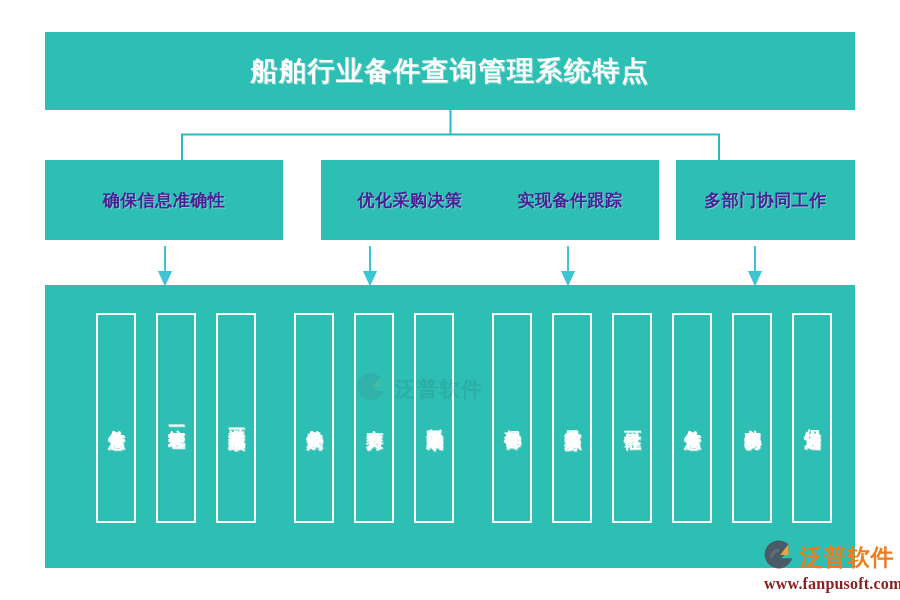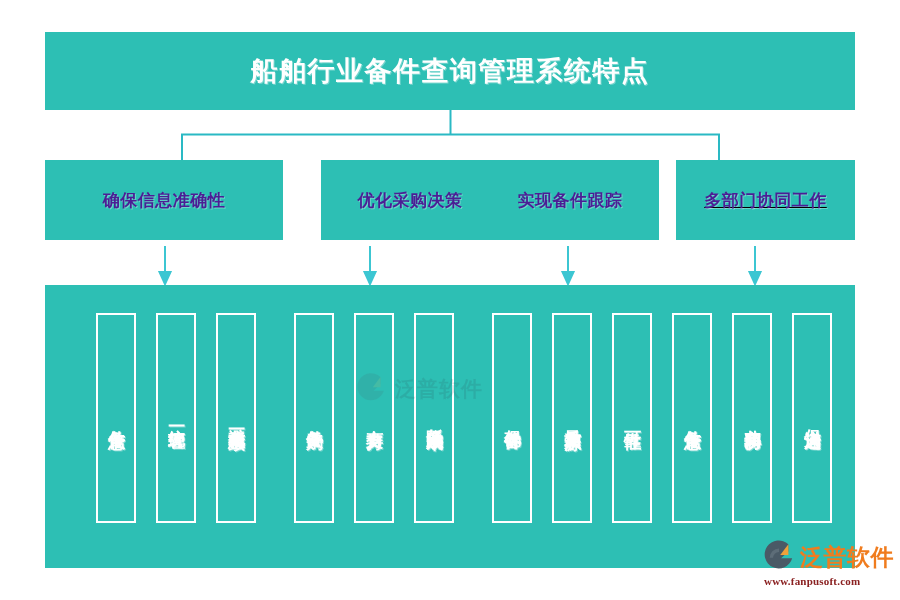--- a/index.html
+++ b/index.html
@@ -70,21 +70,21 @@
     color: #4c1d95;
     font-size: 17px;
     font-weight: bold;
     letter-spacing: 0.5px;
     text-shadow: 1px 1px 0 rgba(255,255,255,0.3);
     white-space: nowrap;
   }
   #cat-0 { left: 45px;  width: 238px; }
   #cat-1 { left: 293px; width: 178px; margin-left: 28px; }
   #cat-2 { left: 481px; width: 178px; }
-  #cat-3 { left: 676px; width: 179px; text-decoration: underline; }
+  #cat-3 { left: 676px; width: 179px; }
 
   
   .detail-panel {
     position: absolute;
     left: 45px;
     top: 285px;
     width: 810px;
     height: 283px;
     background: #2dbfb4;
     box-sizing: border-box;
@@ -151,21 +151,21 @@
     margin-left: 4px;
     color: #f07c1e;
     font-size: 23px;
     font-weight: bold;
     letter-spacing: 0.5px;
     white-space: nowrap;
     font-family: "Liberation Sans", "DejaVu Sans", sans-serif;
   }
   .brand-url {
     color: #8a2020;
-    font-size: 11px;
+    font-size: 16px;
     font-weight: bold;
     letter-spacing: 0.2px;
     margin-top: 1px;
     margin-left: 2px;
     white-space: nowrap;
     font-family: "Liberation Serif", "DejaVu Serif", serif;
   }
 </style>
 </head>
 <body>

